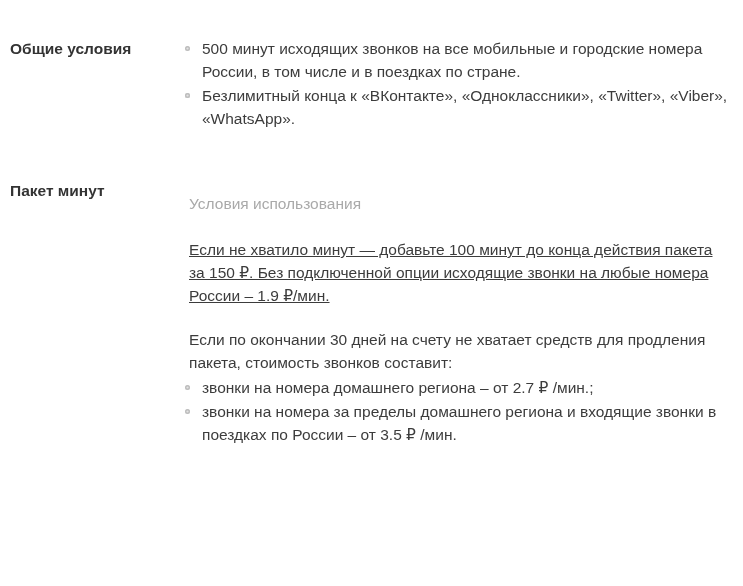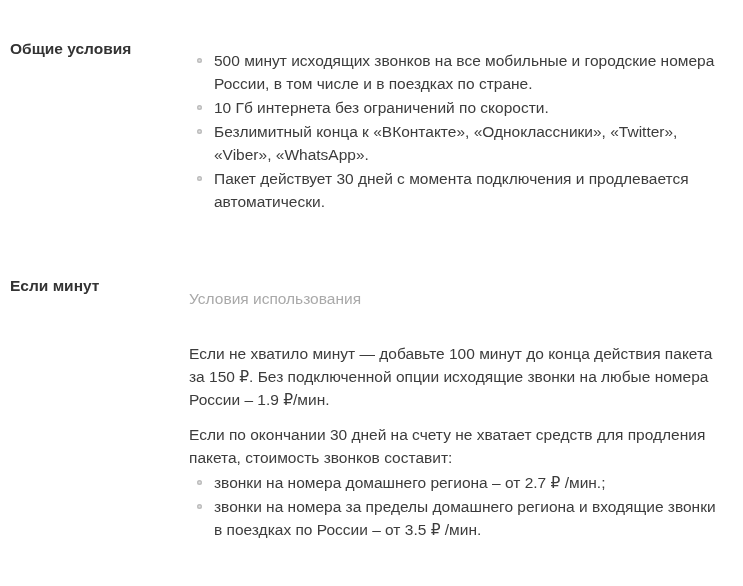--- a/index.html
+++ b/index.html
@@ -32,21 +32,21 @@
   .row-label {
     font-weight: bold;
     color: #333333;
     padding-top: 0;
   }
   .content {
     max-width: 540px;
   }
   ul.dot-list {
     list-style: none;
-    margin: 12px;
+    margin: 0;
     padding: 0;
   }
   ul.dot-list li {
     position: relative;
     padding-left: 13px;
   }
   ul.dot-list li + li {
     margin-top: 1px;
   }
   ul.dot-list li .dot {
@@ -55,22 +55,22 @@
     top: 9px;
     width: 5px;
     height: 5px;
     border-radius: 50%;
     background: #e3e3e3;
     box-shadow: inset 0 0 0 1.4px #bdbdbd;
   }
   .paragraph {
     margin: 0;
   }
-  .para-gap-md { margin-top: 32px; }
-  .para-gap-sm { margin-top: 12px; }
+  .para-gap-md { margin-top: 23px; text-decoration: underline; }
+  .para-gap-sm { margin-top: 21px; }
   .subheading {
     color: #a9a9a9;
     margin: 13px 0 0 0;
     font-weight: normal;
     font-size: 15.5px;
   }
   .sub-list {
     margin-top: 2px !important;
   }
 </style>
@@ -82,36 +82,31 @@
   <div class="row">
     <div class="row-label">Общие условия</div>
     <div class="content">
       <ul class="dot-list">
         <li>
           <span class="dot"></span>
           <span>500 минут исходящих звонков на все мобильные и городские номера России, в том числе и в поездках по стране.</span>
         </li>
         <li>
           <span class="dot"></span>
-          <span>10 Гб интернета без ограничений по скорости.</span>
         </li>
         <li>
           <span class="dot"></span>
           <span>Безлимитный конца к «ВКонтакте», «Одноклассники», «Twitter», «Viber», «WhatsApp».</span>
-        </li>
-        <li>
-          <span class="dot"></span>
-          <span>Пакет действует 30 дней с момента подключения и продлевается автоматически.</span>
         </li>
       </ul>
     </div>
   </div>
 
   <div class="row">
-    <div class="row-label">Если минут</div>
+    <div class="row-label">Пакет минут</div>
     <div class="content">
 
       <p class="subheading">Условия использования</p>
 
       <p class="paragraph para-gap-md">Если не хватило минут — добавьте 100 минут до конца действия пакета за 150 ₽. Без подключенной опции исходящие звонки на любые номера России – 1.9 ₽/мин.</p>
 
       <p class="paragraph para-gap-sm">Если по окончании 30 дней на счету не хватает средств для продления пакета, стоимость звонков составит:</p>
 
       <ul class="dot-list sub-list">
         <li>

